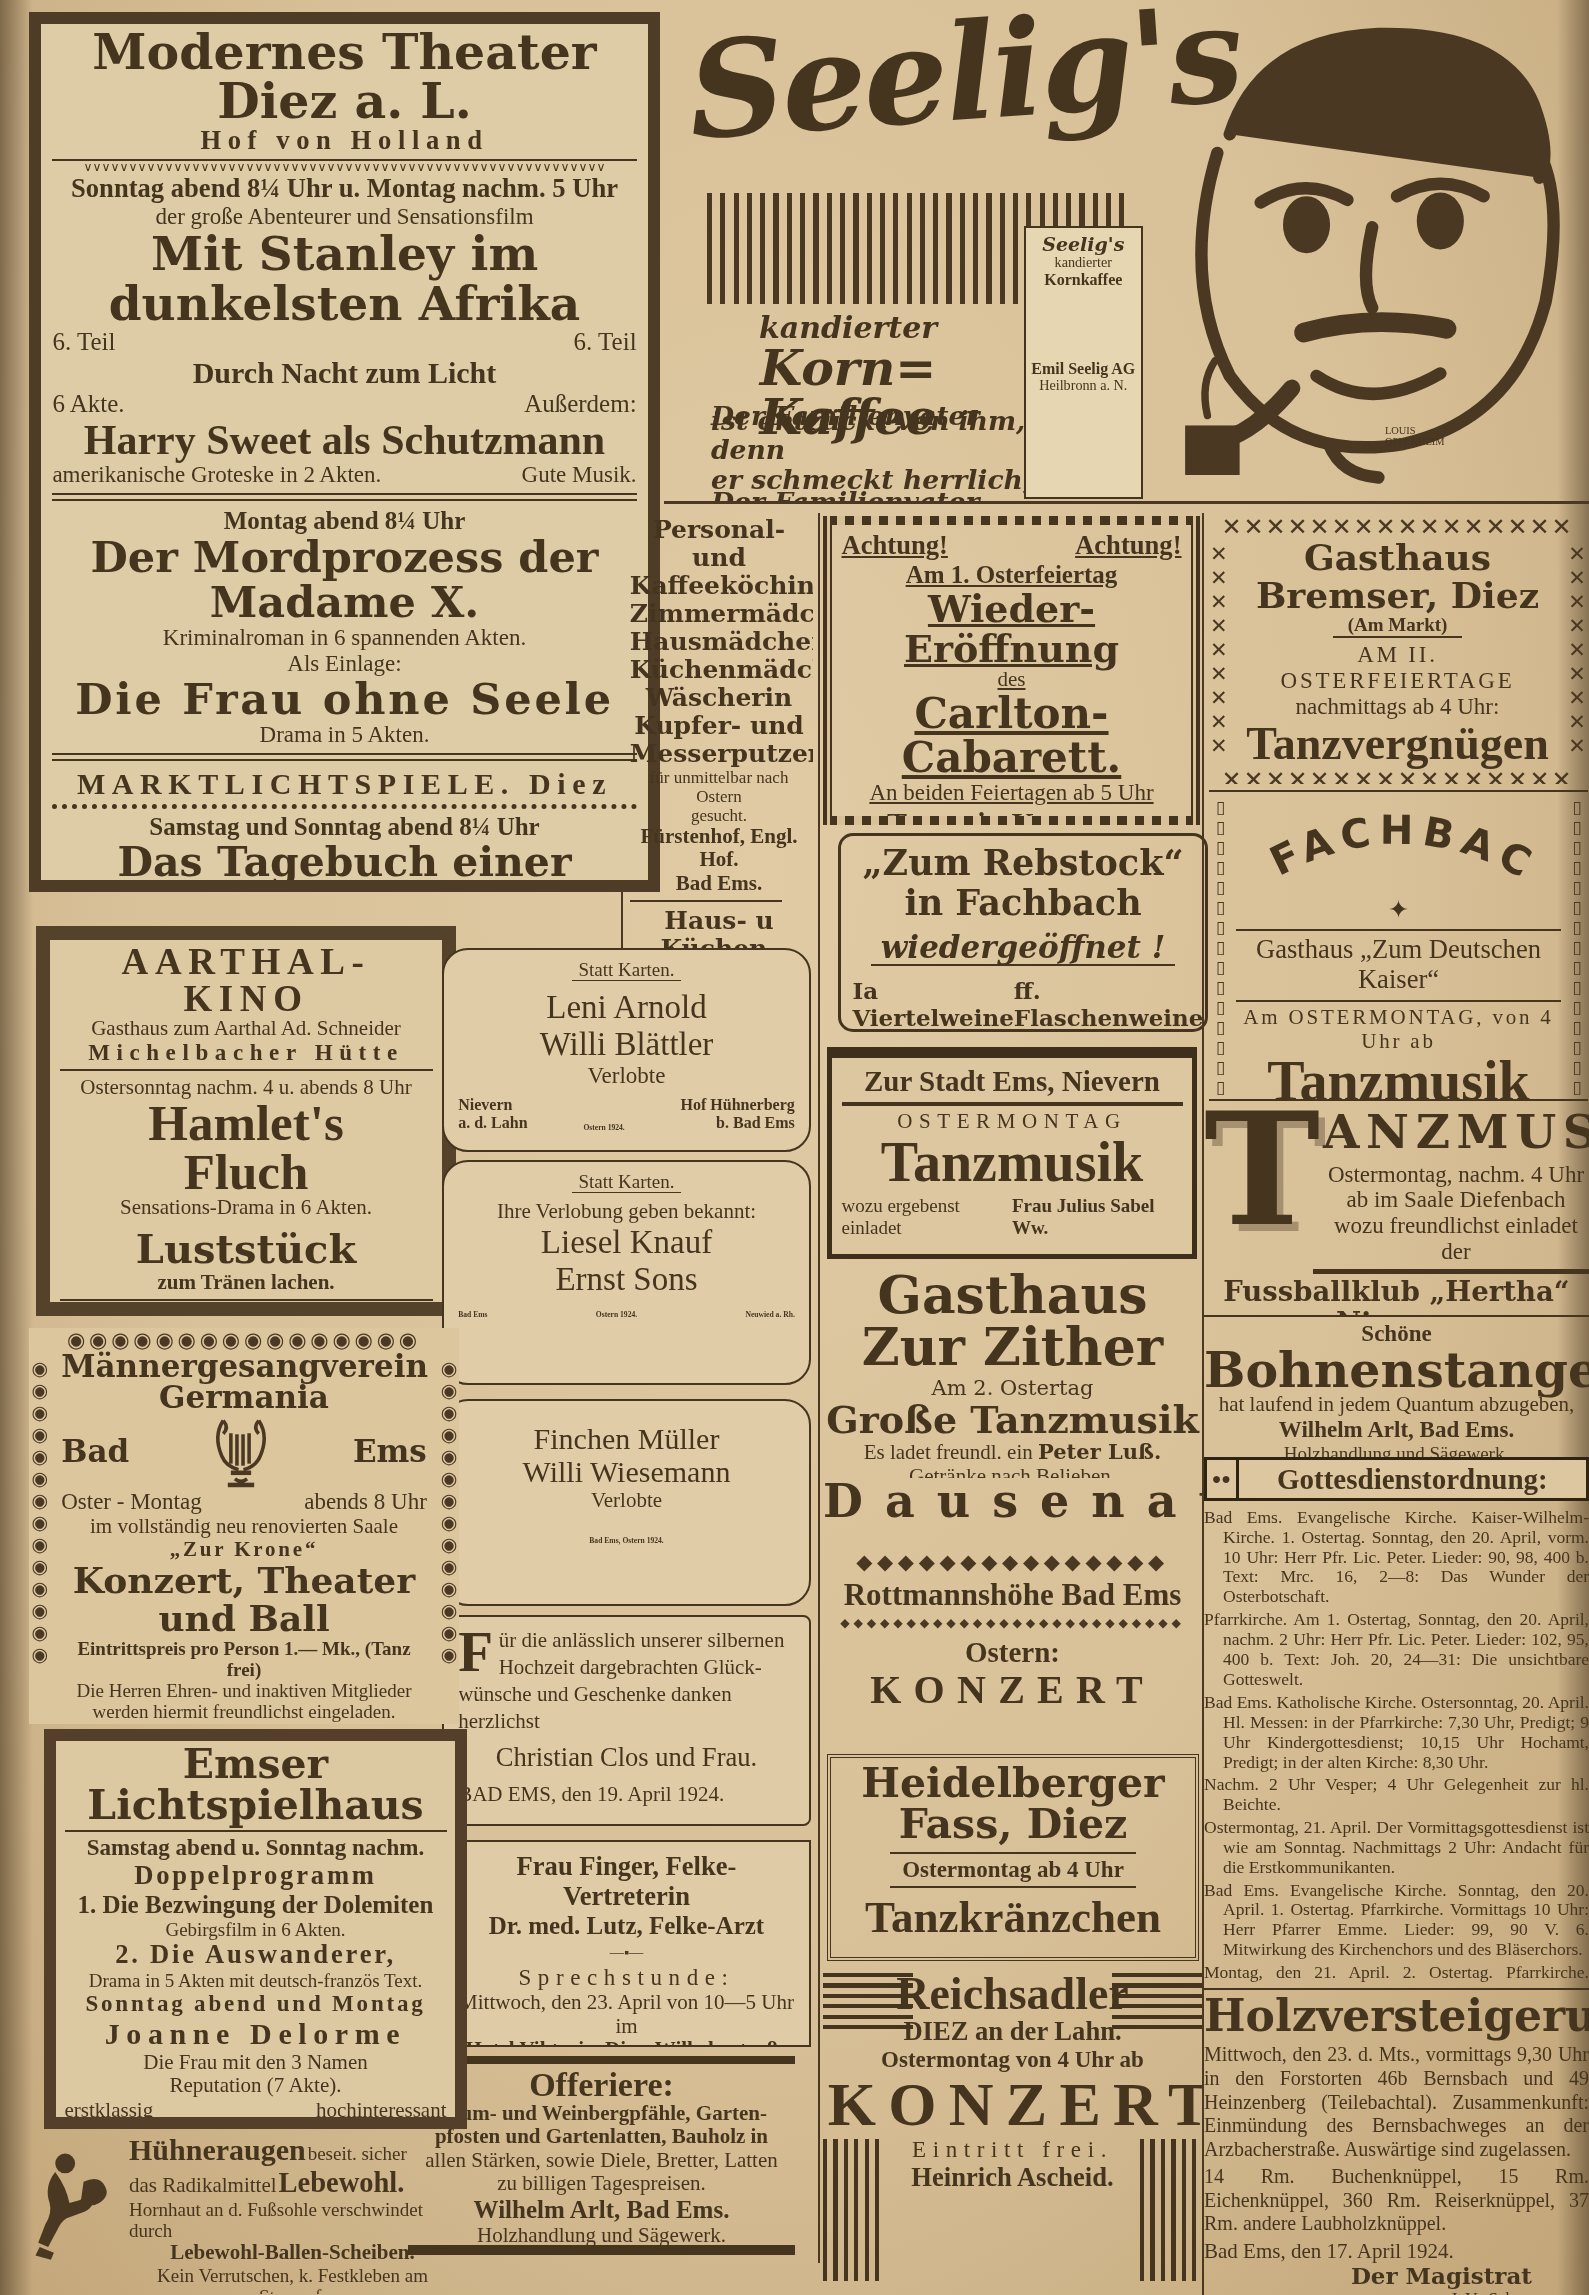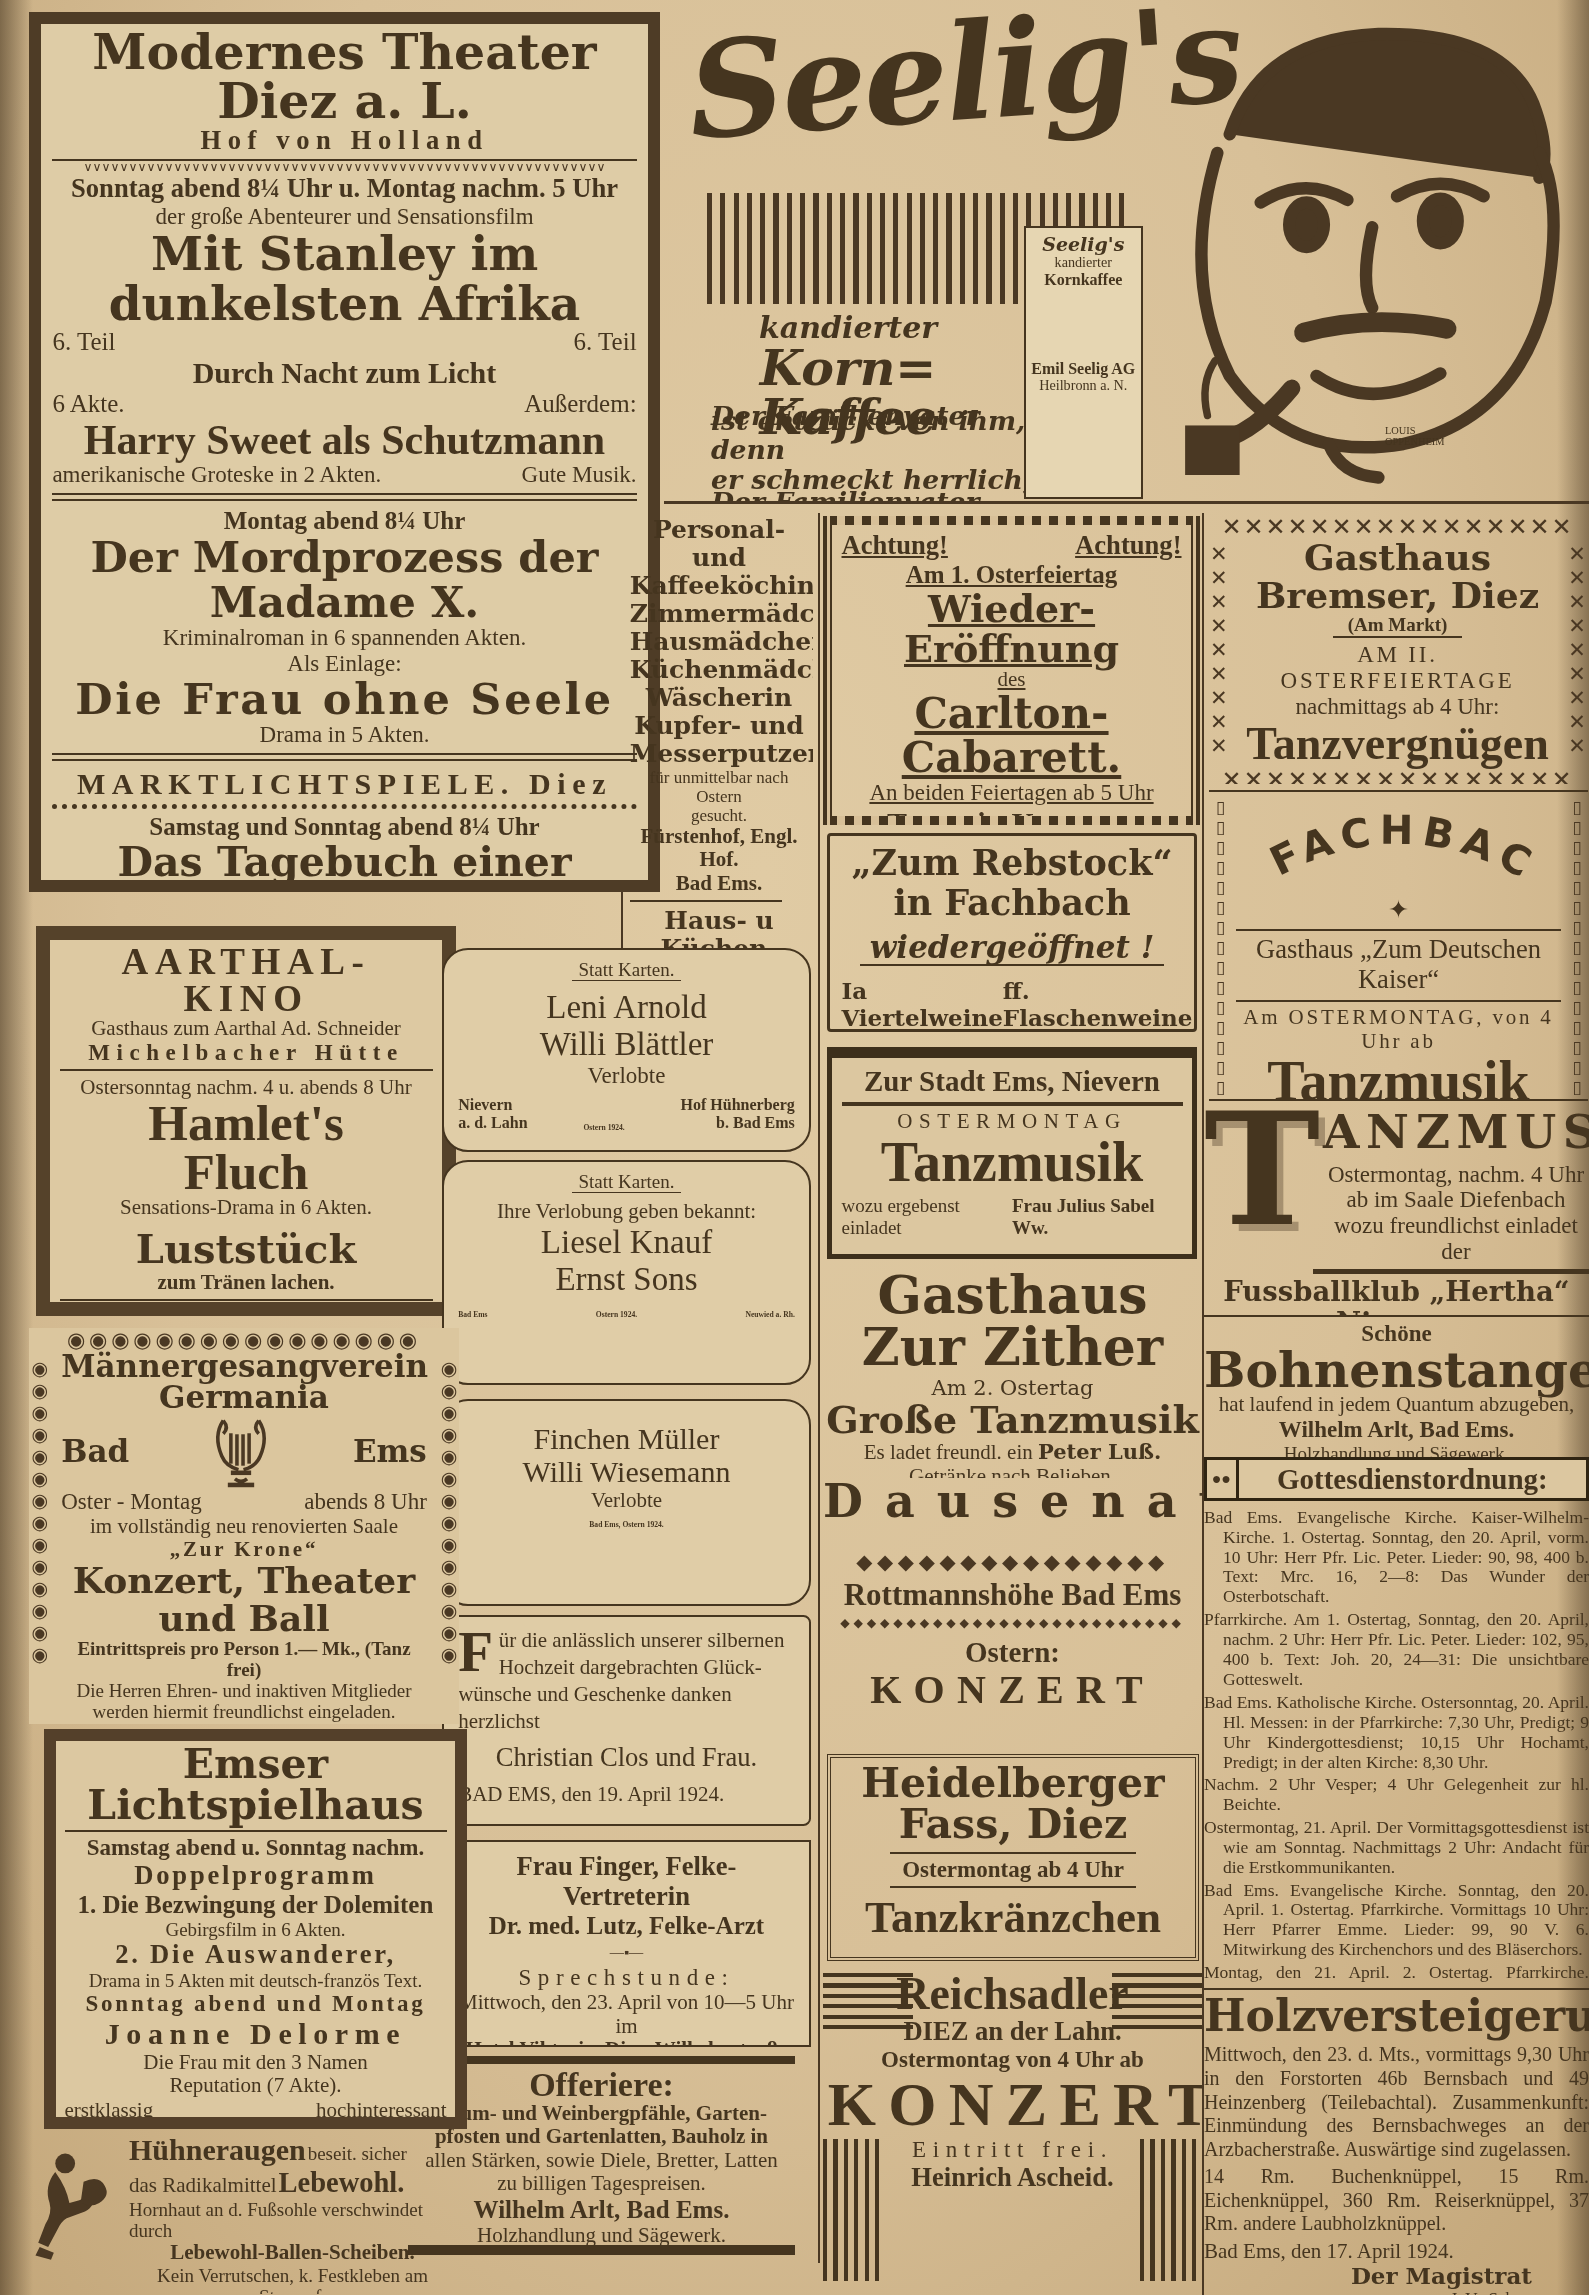--- a/index.html
+++ b/index.html
@@ -24,21 +24,21 @@
   .rule2{height:3.8px;border-top:2.4px solid #45351f;border-bottom:2.4px solid #45351f;margin:5.7px 0;}
   .dots{height:0;border-top:5.7px dotted #45351f;margin:3.8px 0;}
   .bar{background:#45351f;height:8.5px;margin:4.7px 0;}
   .strip{line-height:1;white-space:nowrap;overflow:hidden;text-align:center;color:#4a3823;}
   .vstrip{position:absolute;writing-mode:vertical-rl;line-height:1;overflow:hidden;color:#4a3823;}
   #modernes{border:12.3px solid #4e3c26;padding:3.8px 11.4px;background:#decca6;}
   #aarthal{border:14.2px solid #55422a;padding:2.8px 9.5px;background:#ddc9a2;}
   #maenner{padding:1.9px 4.7px;background:#dbc69e;}
   #licht{border:12.3px solid #54402a;padding:2.8px 8.5px;background:#dcc8a1;}
   #achtung{border:9.5px solid;border-image:repeating-linear-gradient(90deg,#45351f 0 8.5px,#d8c098 8.5px 16px) 20;padding:4.7px 9.5px;text-decoration:underline;}
-  #rebstock{border:3.8px solid #45351f;border-radius:4px;padding:6.6px 11.4px;}
+  #rebstock{border:3.8px solid #45351f;border-radius:15px;padding:6.6px 11.4px;margin-left:11px;}
   #stadtems{border:5.7px solid #3d2f1b;border-top-width:11.4px;padding:6.6px 9.5px;background:#dcc7a0;}
   #heidelberg{border:4.7px double #45351f;padding:4.7px 8.5px;}
   #bremser{padding:1.9px 6.6px;}
   #fachbach{border-top:2.8px solid #45351f;border-bottom:2.8px solid #45351f;padding:1.9px 26.6px;}
   #gottes .gh{display:flex;align-items:stretch;border:3.8px solid #2f2412;background:#dcc7a0;}
   #gottes .gbox{border-right:3.8px solid #2f2412;padding:1.9px 4.7px;font-size:16px;line-height:.9;display:flex;flex-direction:column;justify-content:center;}
   #gottes p{margin:0 0 2.8px 0;padding-left:19px;text-indent:-19px;font-size:17.5px;line-height:1.14;text-align:justify;}
   #card1,#card2,#card3{border:2.4px solid #45351f;border-radius:26px;padding:8.5px 14.2px;background:#e0cda7;}
   #card4{border:2.4px solid #45351f;border-radius:7.6px;padding:9.5px 14.2px;background:#dfcca6;}
   #card5{border:2.8px solid #45351f;padding:10.4px 12.3px;background:#dfcca6;}
@@ -368,21 +368,21 @@
       <span class="b s38">Bad Ems</span>
       <span class="b s38">Ostern 1924.</span>
       <span class="b s38">Neuwied a. Rh.</span>
     </div>
   </div>
 
   <div class="ad" id="card3" style="left:442px;top:1399px;width:369px;height:207px">
     <div class="ln c s64" style="margin-top:12.3px">Finchen Müller</div>
     <div class="ln c s64">Willi Wiesemann</div>
     <div class="ln c s44">Verlobte</div>
-    <div class="ln c b s38" style="margin-top:8px">Bad Ems, Ostern 1924.</div>
+    <div class="ln c b s38" style="margin-top:24px">Bad Ems, Ostern 1924.</div>
   </div>
 
   <div class="ad" id="card4" style="left:442px;top:1615px;width:369px;height:211px">
     <div class="s44" style="line-height:1.3">
       <span class="dropF">F</span>
       <span>ür die anlässlich unserer silbernen</span>
       <span>Hochzeit dargebrachten Glück-</span>
       <span>wünsche und Geschenke danken</span>
       <span>herzlichst</span>
     </div>

